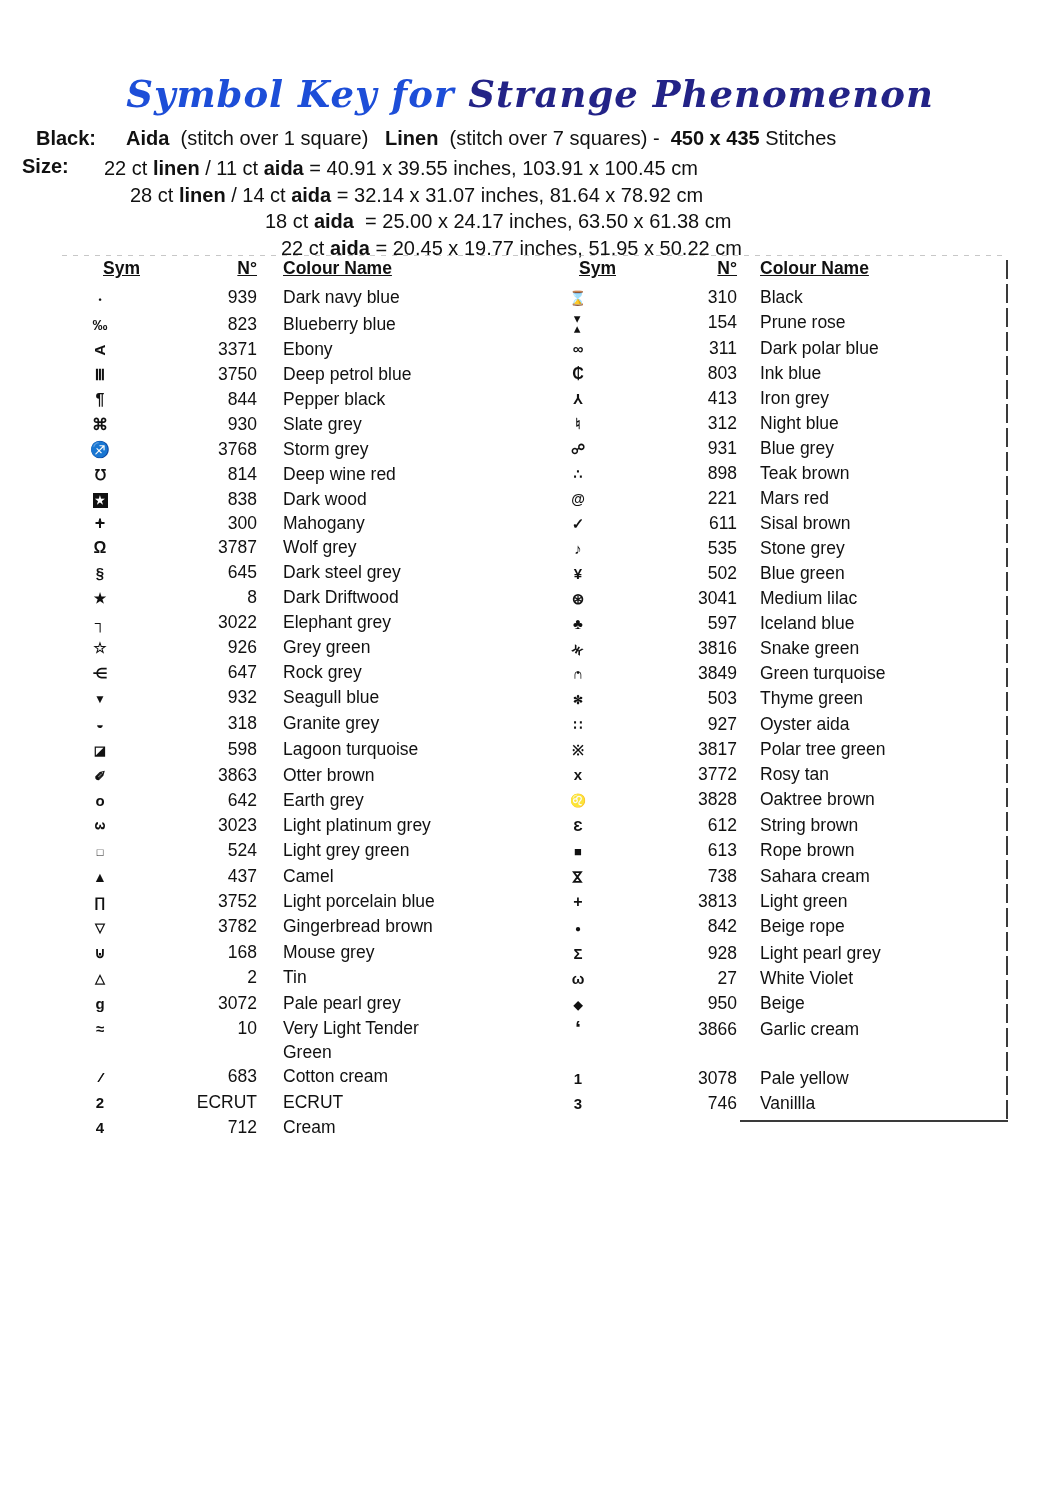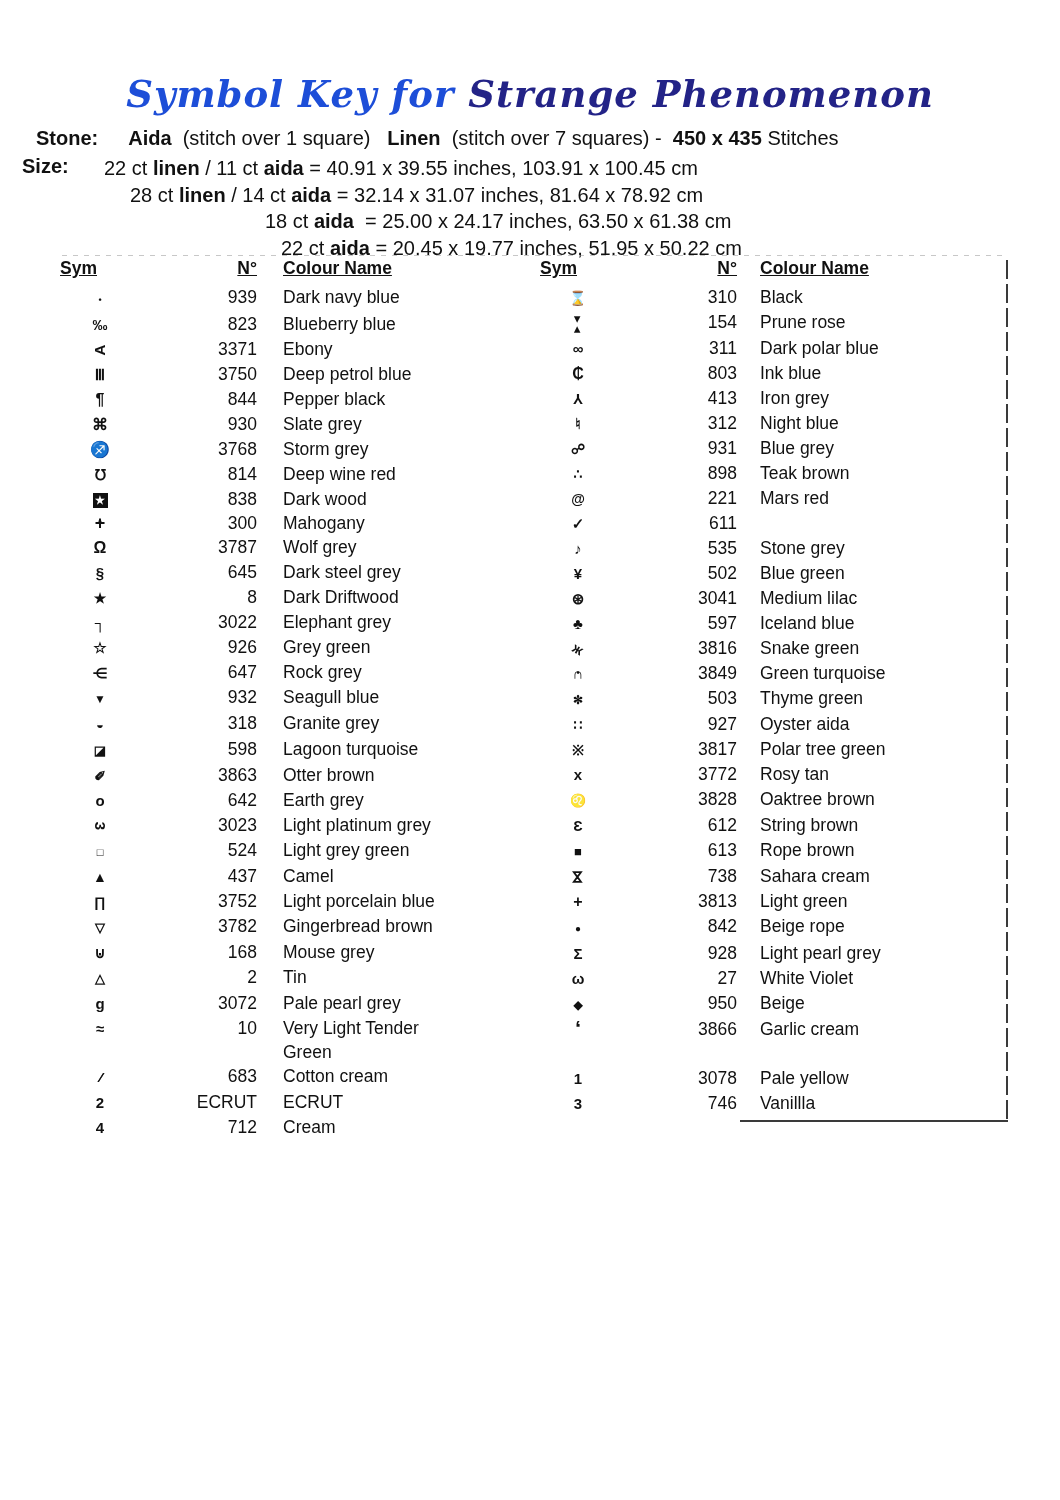--- a/index.html
+++ b/index.html
@@ -30,21 +30,21 @@
 
   
   .col{position:absolute;top:258px;}
   .col.left{left:60px;width:400px;}
   .col.right{left:540px;width:467px;}
   .thead,.row{display:grid;}
   .col.left .thead,.col.left .row{grid-template-columns:80px 117px auto;}
   .col.right .thead,.col.right .row{grid-template-columns:76px 121px auto;}
   .thead{height:27px;font-size:17.5px;font-weight:bold;}
   .thead .h{text-decoration:underline;}
-  .h-sym{text-align:left;text-decoration:underline;}
+  .h-sym{text-align:right;text-decoration:underline;}
   .h-num{text-align:right;}
   .col.left .h-name,.col.left .name-c{padding-left:26px;}
   .col.right .h-name,.col.right .name-c{padding-left:23px;}
   .row{font-size:17.5px;}
   .row > span{min-height:24px;line-height:24px;display:block;}
   .sym-c{text-align:center;font-weight:600;position:relative;}
   .glyph{display:inline-block;}
   .glyph.boxed{width:15px;height:15px;line-height:15px;background:#101010;color:#fff;
                vertical-align:middle;}
   .ov{position:absolute;left:50%;top:50%;transform:translate(-50%,-52%);
@@ -63,21 +63,21 @@
 <body>
 
 <div class="page">
 
   <div class="title">
     <span class="t-black">Symbol Key for</span>
     <span class="t-navy">Strange Phenomenon</span>
   </div>
 
   <div class="fabric">
-    <span class="lbl">Stone:</span><span id="fabric-segs"><span class="seg b">Aida</span><span class="seg">  (stitch over 1 square)   </span><span class="seg b">Linen</span><span class="seg">  (stitch over 7 squares) -  </span><span class="seg b">450 x 435</span><span class="seg"> Stitches</span></span>
+    <span class="lbl">Black:</span><span id="fabric-segs"><span class="seg b">Aida</span><span class="seg">  (stitch over 1 square)   </span><span class="seg b">Linen</span><span class="seg">  (stitch over 7 squares) -  </span><span class="seg b">450 x 435</span><span class="seg"> Stitches</span></span>
   </div>
 
   <div class="size-lbl">Size:</div>
   <div class="size-lines" id="size-lines">
       <div class="size-line"><span class="seg">22 ct </span><span class="seg b">linen</span><span class="seg"> / 11 ct </span><span class="seg b">aida</span><span class="seg"> = 40.91 x 39.55 inches, 103.91 x 100.45 cm</span></div>
       <div class="size-line"><span class="seg">28 ct </span><span class="seg b">linen</span><span class="seg"> / 14 ct </span><span class="seg b">aida</span><span class="seg"> = 32.14 x 31.07 inches, 81.64 x 78.92 cm</span></div>
       <div class="size-line"><span class="seg">18 ct </span><span class="seg b">aida</span><span class="seg">  = 25.00 x 24.17 inches, 63.50 x 61.38 cm</span></div>
       <div class="size-line"><span class="seg">22 ct </span><span class="seg b">aida</span><span class="seg"> = 20.45 x 19.77 inches, 51.95 x 50.22 cm</span></div>
     </div>
 
@@ -305,20 +305,21 @@
         <span class="name-c">Teak brown</span>
       </div>
       <div class="row">
         <span class="sym-c"><span class="glyph" style="font-size: 14px;">@</span></span>
         <span class="num-c">221</span>
         <span class="name-c">Mars red</span>
       </div>
       <div class="row">
         <span class="sym-c"><span class="glyph" style="font-size: 15px;">✓</span></span>
         <span class="num-c">611</span>
+        <span class="name-c">Sisal brown</span>
       </div>
       <div class="row">
         <span class="sym-c"><span class="glyph" style="font-size: 15px;">♪</span></span>
         <span class="num-c">535</span>
         <span class="name-c">Stone grey</span>
       </div>
       <div class="row">
         <span class="sym-c"><span class="glyph" style="font-size: 15px;">¥</span></span>
         <span class="num-c">502</span>
         <span class="name-c">Blue green</span>

